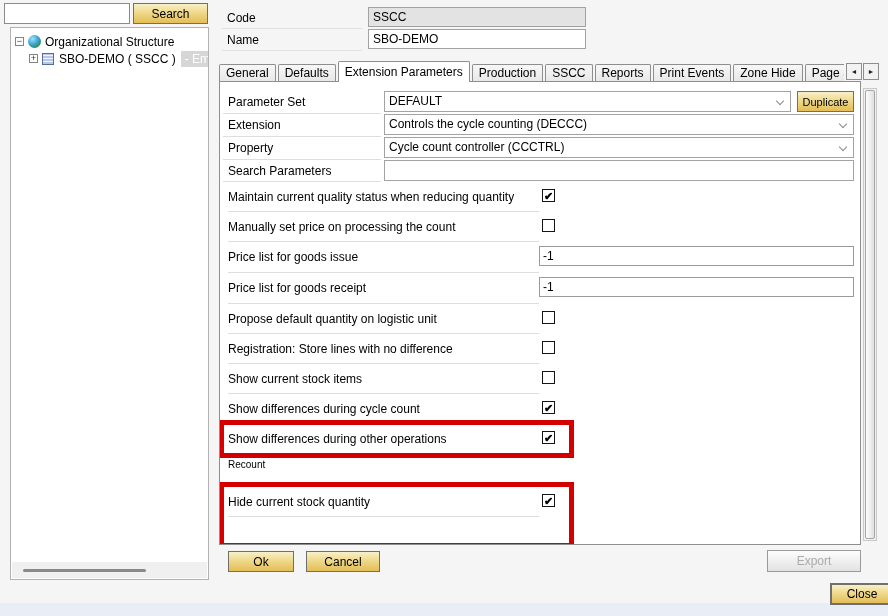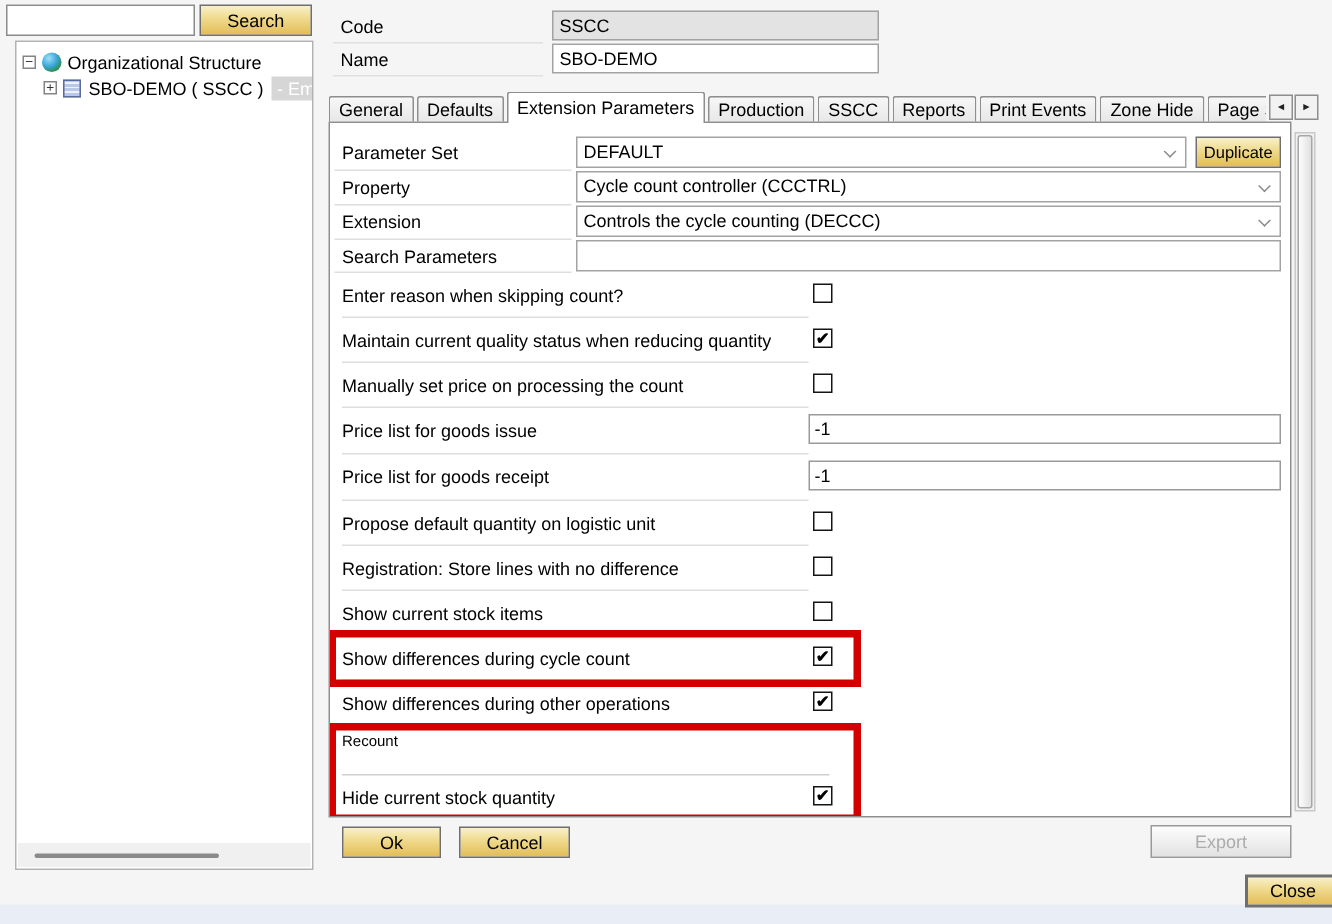--- a/index.html
+++ b/index.html
@@ -149,41 +149,37 @@
 <div class="panel">
   <div class="toprows">
     <div class="drow">
       <span class="dlabel">Parameter Set</span>
       <div class="dd w-ps">
         <span>DEFAULT</span><span class="chev"></span>
       </div>
       <button class="dup-btn btn-gold">Duplicate</button>
     </div>
     <div class="drow">
+      <span class="dlabel">Extension</span>
+      <div class="dd w-full">
+        <span>Controls the cycle counting (DECCC)</span><span class="chev"></span>
+      </div>
+    </div>
+    <div class="drow">
       <span class="dlabel">Property</span>
       <div class="dd w-full">
         <span>Cycle count controller (CCCTRL)</span><span class="chev"></span>
       </div>
     </div>
-    <div class="drow">
-      <span class="dlabel">Extension</span>
-      <div class="dd w-full">
-        <span>Controls the cycle counting (DECCC)</span><span class="chev"></span>
-      </div>
-    </div>
     <div class="drow" style="height:22px">
       <span class="dlabel">Search Parameters</span>
       <input class="sp-input" value="" style="">
     </div>
   </div>
   <div class="rows">
-      <div class="prow checkbox">
-        <span class="plabel">Enter reason when skipping count?</span>
-        <div class="cb"></div>
-      </div>
       <div class="prow checkbox">
         <span class="plabel">Maintain current quality status when reducing quantity</span>
         <div class="cb"><span>✔</span></div>
       </div>
       <div class="prow checkbox">
         <span class="plabel">Manually set price on processing the count</span>
         <div class="cb"></div>
       </div>
       <div class="prow text">
         <span class="plabel">Price list for goods issue</span>

